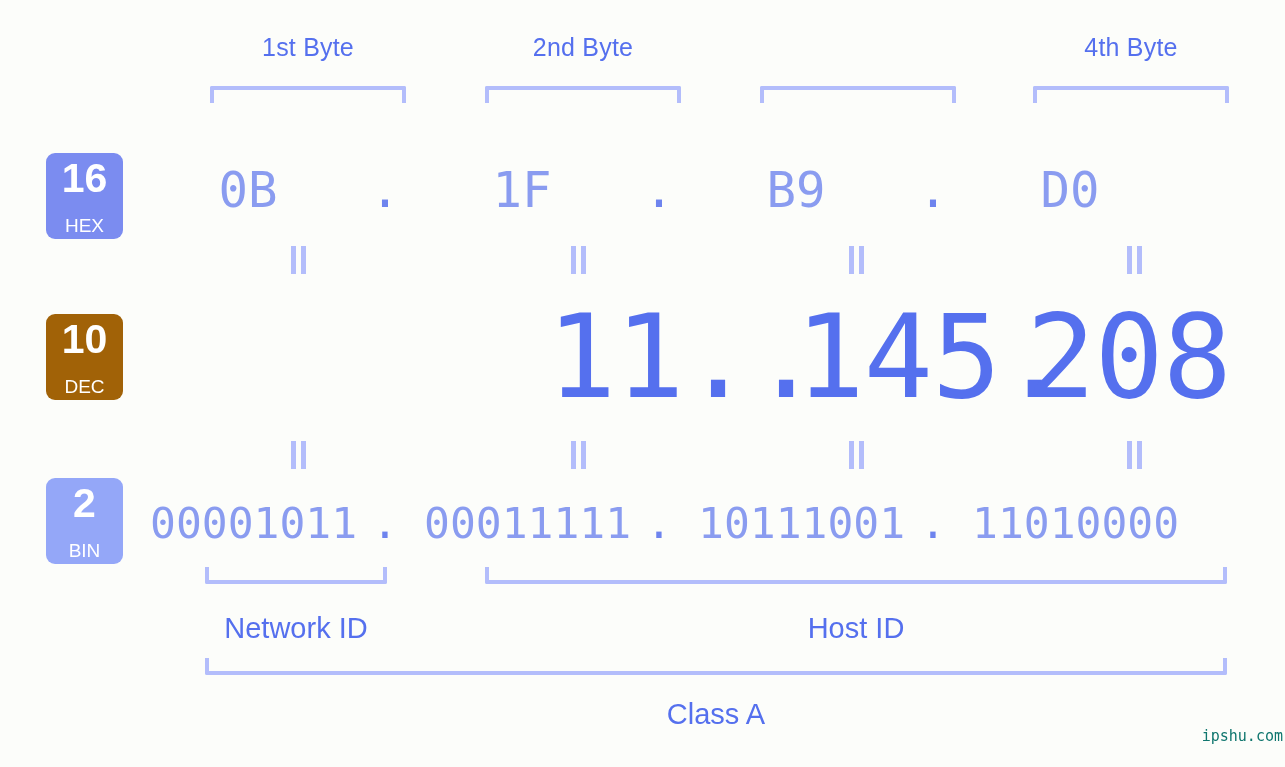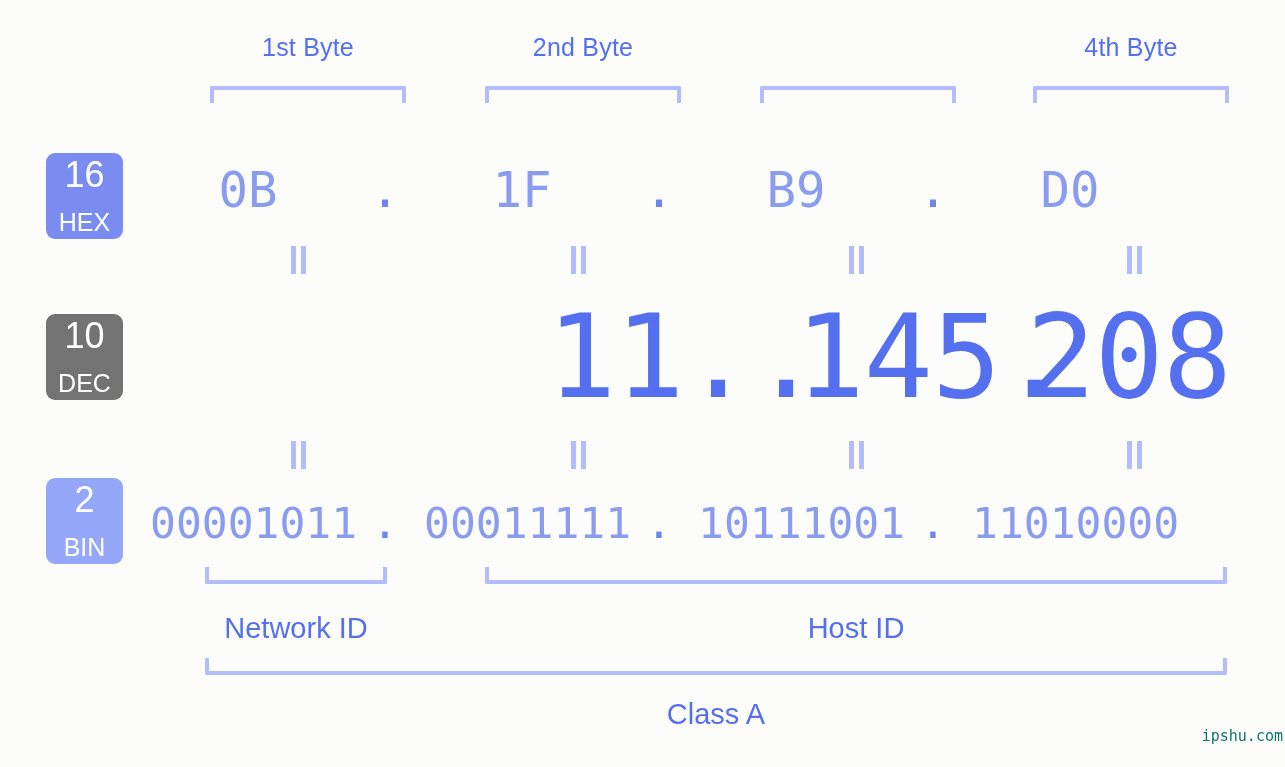--- a/index.html
+++ b/index.html
@@ -66,31 +66,31 @@
     height: 86px;
     border-radius: 9px;
     color: #ffffff;
     display: flex;
     flex-direction: column;
     align-items: center;
     justify-content: center;
     line-height: 1;
   }
   .badge .num {
-    font-size: 36px;
-    font-weight: 400;
+    font-size: 41px;
+    font-weight: 700;
     letter-spacing: 0px;
   }
   .badge .abbr {
-    font-size: 25px;
+    font-size: 19px;
     font-weight: 400;
     margin-top: 17px;
   }
   .badge-hex { top: 153px; background: #7b8cf0; }
-  .badge-dec { top: 314px; background: #737373; }
+  .badge-dec { top: 314px; background: #a16207; }
   .badge-bin { top: 478px; background: #94a7f8; }
 
   
   .row {
     position: absolute;
     left: 150px;
     width: 1125px;
     display: flex;
     align-items: center;
     font-family: "DejaVu Sans Mono", monospace;

